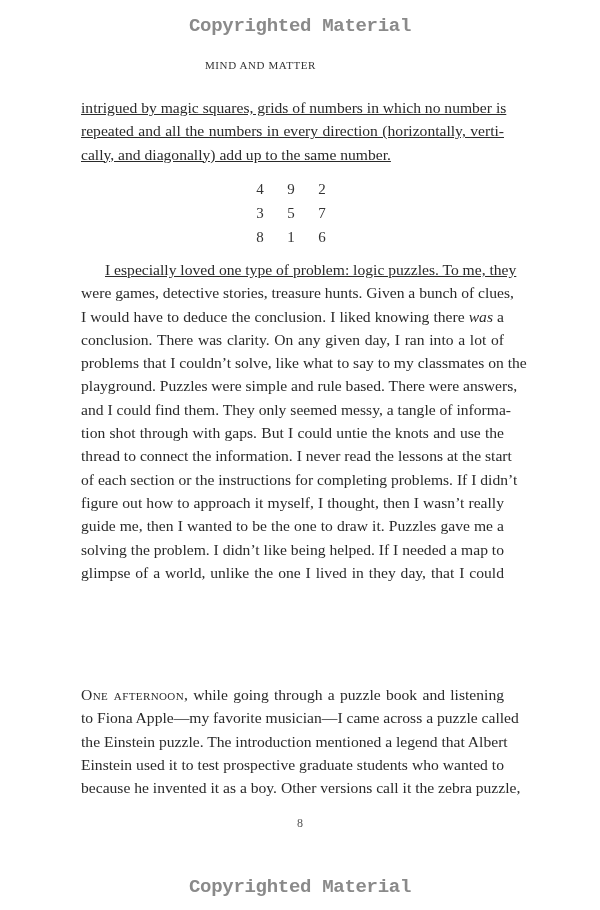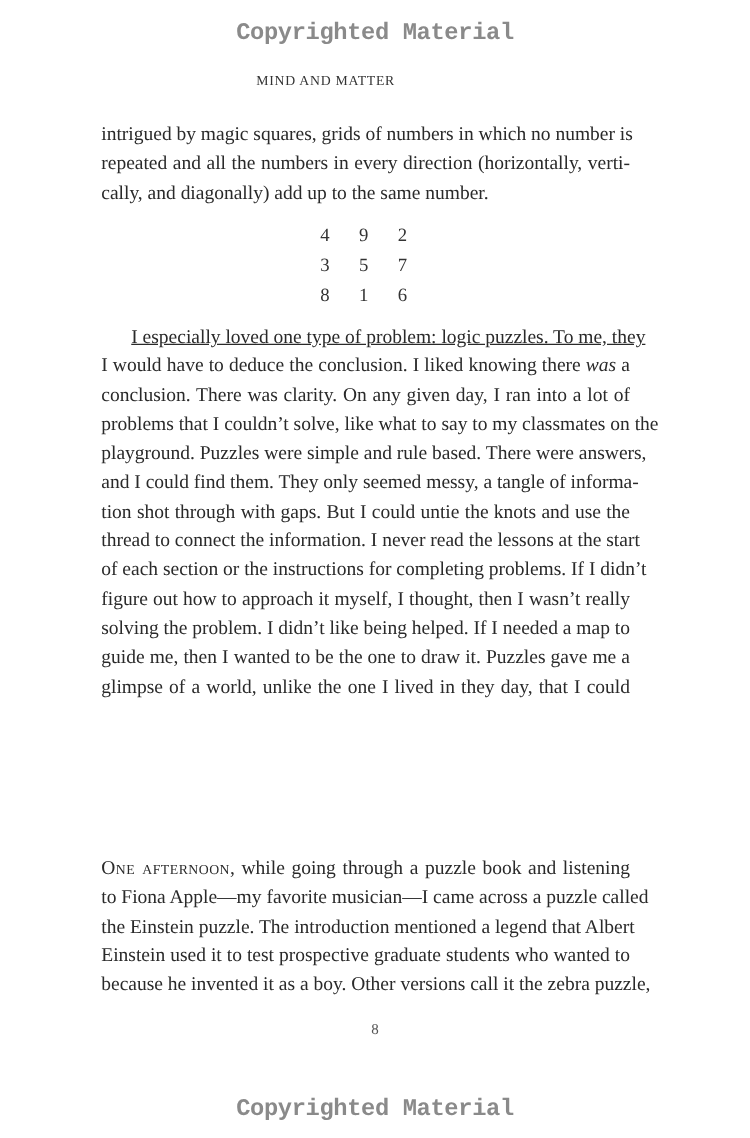--- a/index.html
+++ b/index.html
@@ -55,21 +55,21 @@
       text-align: justify;
       text-align-last: justify;
     }
     .text-block .line.last {
       text-align-last: left;
     }
     .text-block .line.indent {
       padding-left: 24px;
       text-decoration: underline;
     }
-    .p1 { top: 96px; }
+    .p1 { top: 96px; text-decoration: underline; }
     .p2 { top: 258px; }
     .p3 { top: 651px; margin-top: 32px; }
 
     .magic-square {
       position: absolute;
       top: 177px;
       left: 252px;
       width: 78px;
       font-size: 15px;
       line-height: 24px;
@@ -125,31 +125,32 @@
   </div>
   <div class="magic-row">
     <span class="magic-cell">8</span>
     <span class="magic-cell">1</span>
     <span class="magic-cell">6</span>
   </div>
 </div>
 
 <div class="text-block p2">
   <span class="line indent">I especially loved one type of problem: logic puzzles. To me, they</span>
+  <span class="line">were games, detective stories, treasure hunts. Given a bunch of clues,</span>
   <span class="line"><span>I would have to deduce the conclusion. I liked knowing there </span><em>was</em> <span>a</span></span>
   <span class="line">conclusion. There was clarity. On any given day, I ran into a lot of</span>
   <span class="line">problems that I couldn’t solve, like what to say to my classmates on the</span>
   <span class="line">playground. Puzzles were simple and rule based. There were answers,</span>
   <span class="line">and I could find them. They only seemed messy, a tangle of informa-</span>
   <span class="line">tion shot through with gaps. But I could untie the knots and use the</span>
   <span class="line">thread to connect the information. I never read the lessons at the start</span>
   <span class="line">of each section or the instructions for completing problems. If I didn’t</span>
   <span class="line">figure out how to approach it myself, I thought, then I wasn’t really</span>
+  <span class="line">guide me, then I wanted to be the one to draw it. Puzzles gave me a</span>
   <span class="line">solving the problem. I didn’t like being helped. If I needed a map to</span>
-  <span class="line">guide me, then I wanted to be the one to draw it. Puzzles gave me a</span>
   <span class="line">glimpse of a world, unlike the one I lived in they day, that I could</span>
 </div>
 
 <div class="text-block p3">
   <span class="line"><span class="small-caps-lead">One afternoon</span><span>, while going through a puzzle book and listening</span></span>
   <span class="line">to Fiona Apple—my favorite musician—I came across a puzzle called</span>
   <span class="line">the Einstein puzzle. The introduction mentioned a legend that Albert</span>
   <span class="line">Einstein used it to test prospective graduate students who wanted to</span>
   <span class="line">because he invented it as a boy. Other versions call it the zebra puzzle,</span>
 </div>

